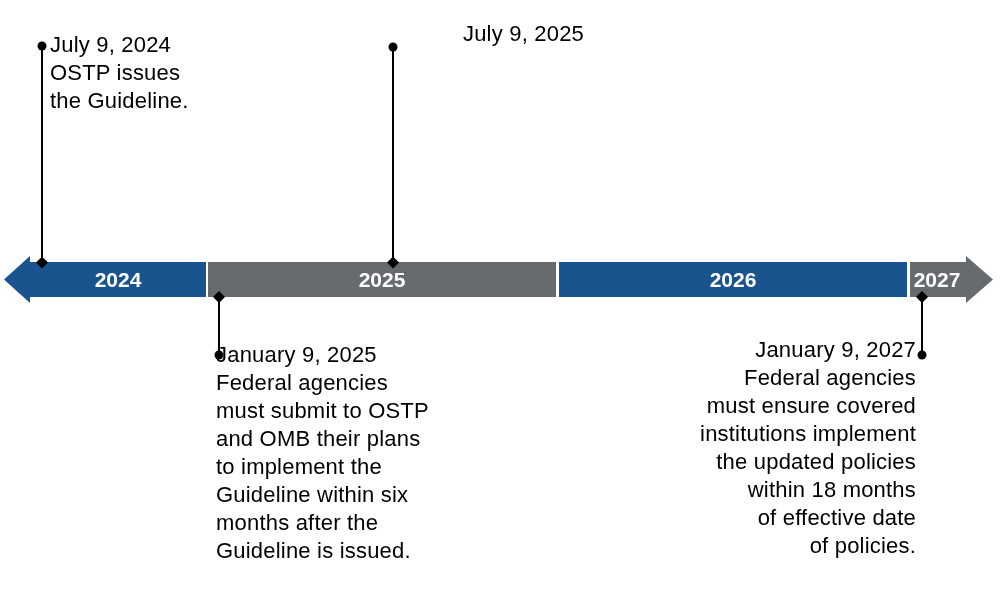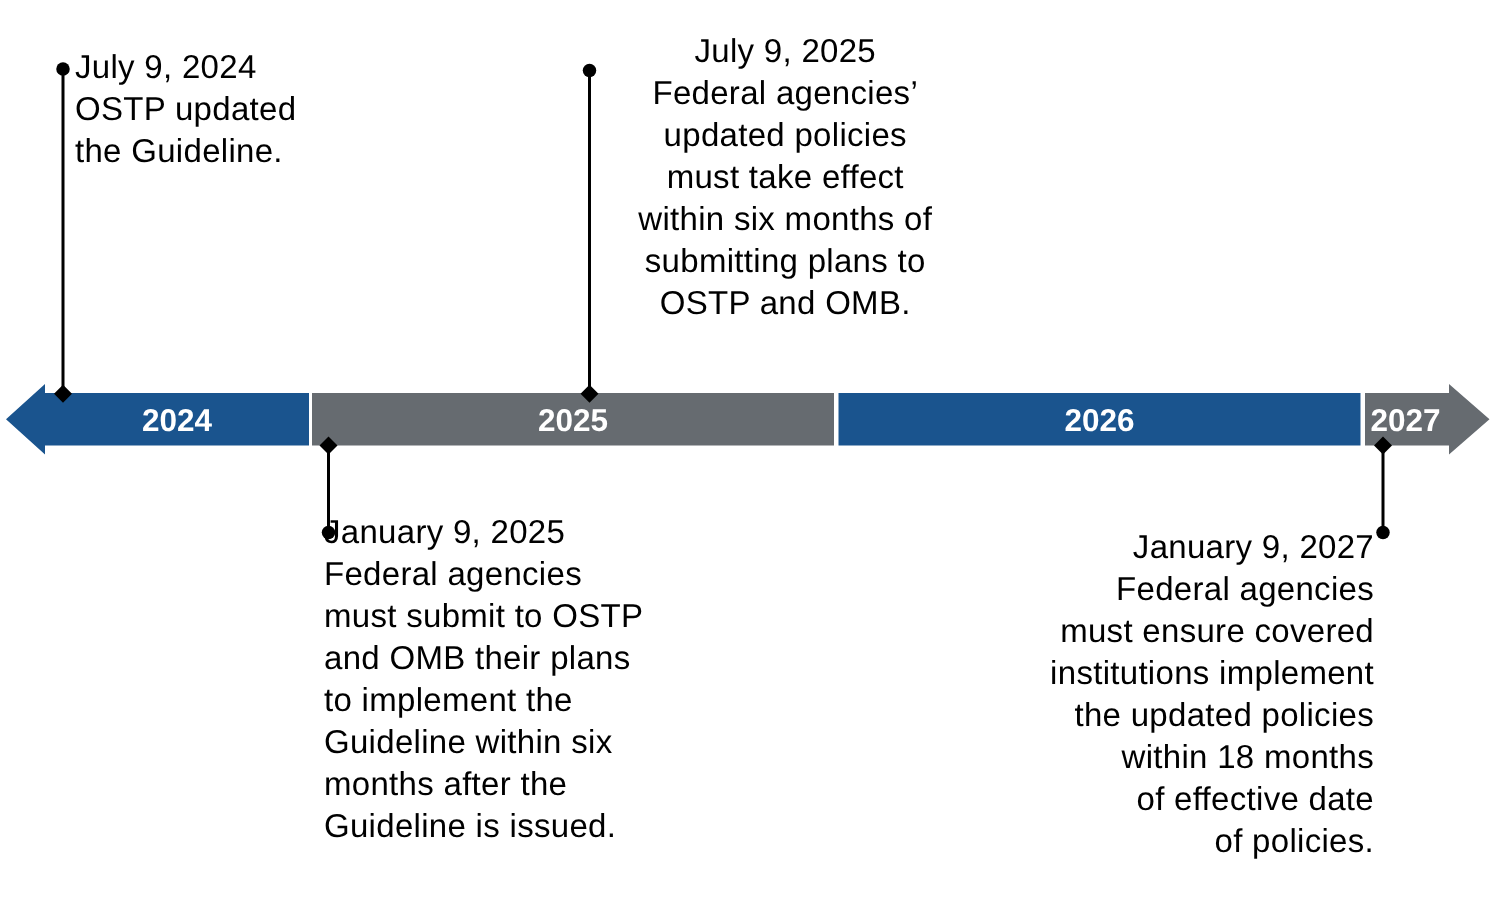--- a/index.html
+++ b/index.html
@@ -44,46 +44,40 @@
     <path d="M922 291 L928 297 L922 303 L916 297 Z" fill="#000000"></path>
 
     <circle cx="42" cy="46" r="4.5" fill="#000000"></circle>
     <circle cx="393" cy="47" r="4.5" fill="#000000"></circle>
     <circle cx="219" cy="355" r="4.5" fill="#000000"></circle>
     <circle cx="922" cy="355" r="4.5" fill="#000000"></circle>
   </svg>
 
   <div class="event" style="left:50px; top:31px; width:210px;">
     <div class="date">July 9, 2024</div>
-    <div class="desc">OSTP updated
+    <div class="desc">OSTP issues
 the Guideline.</div>
   </div>
 
   <div class="event" style="left:401px; top:20px; width:245px;text-align:center;">
     <div class="date">July 9, 2025</div>
-    <div class="desc">Federal agencies’
-updated policies
-must take effect
-within six months of
-submitting plans to
-OSTP and OMB.</div>
   </div>
 
   <div class="event" style="left:216px; top:341px; width:260px;">
     <div class="date">January 9, 2025</div>
     <div class="desc">Federal agencies
 must submit to OSTP
 and OMB their plans
 to implement the
 Guideline within six
 months after the
 Guideline is issued.</div>
   </div>
 
-  <div class="event align-right" style="left:606px; top:351px; width:310px;">
+  <div class="event align-right" style="left:606px; top:336px; width:310px;">
     <div class="date">January 9, 2027</div>
     <div class="desc">Federal agencies
 must ensure covered
 institutions implement
 the updated policies
 within 18 months
 of effective date
 of policies.</div>
   </div>
 

